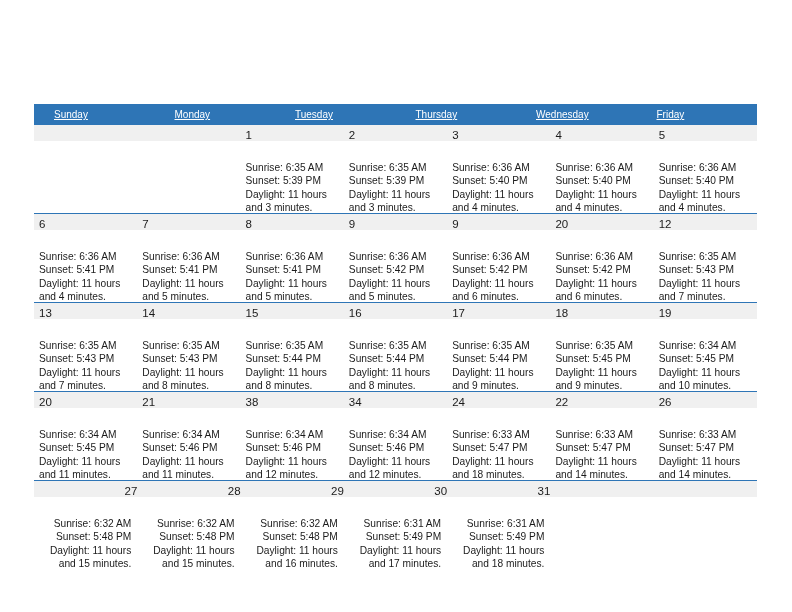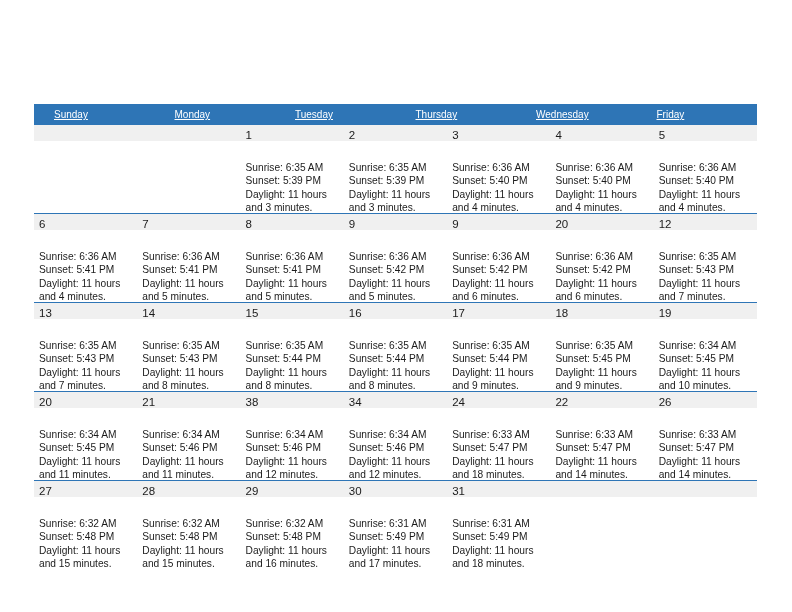--- a/index.html
+++ b/index.html
@@ -107,20 +107,21 @@
     white-space: nowrap;
     overflow: hidden;
     text-decoration: underline;
   }
 
   .week-row {
     border-bottom: 1.4px solid #2e75b6;
   }
   .week-row:last-child {
     border-bottom: none;
+    text-align: right;
   }
   .week-inner {
     display: flex;
     height: 88px;
   }
   .day-cell {
     flex: 1 1 0;
     box-sizing: border-box;
     position: relative;
     background: #ffffff;

